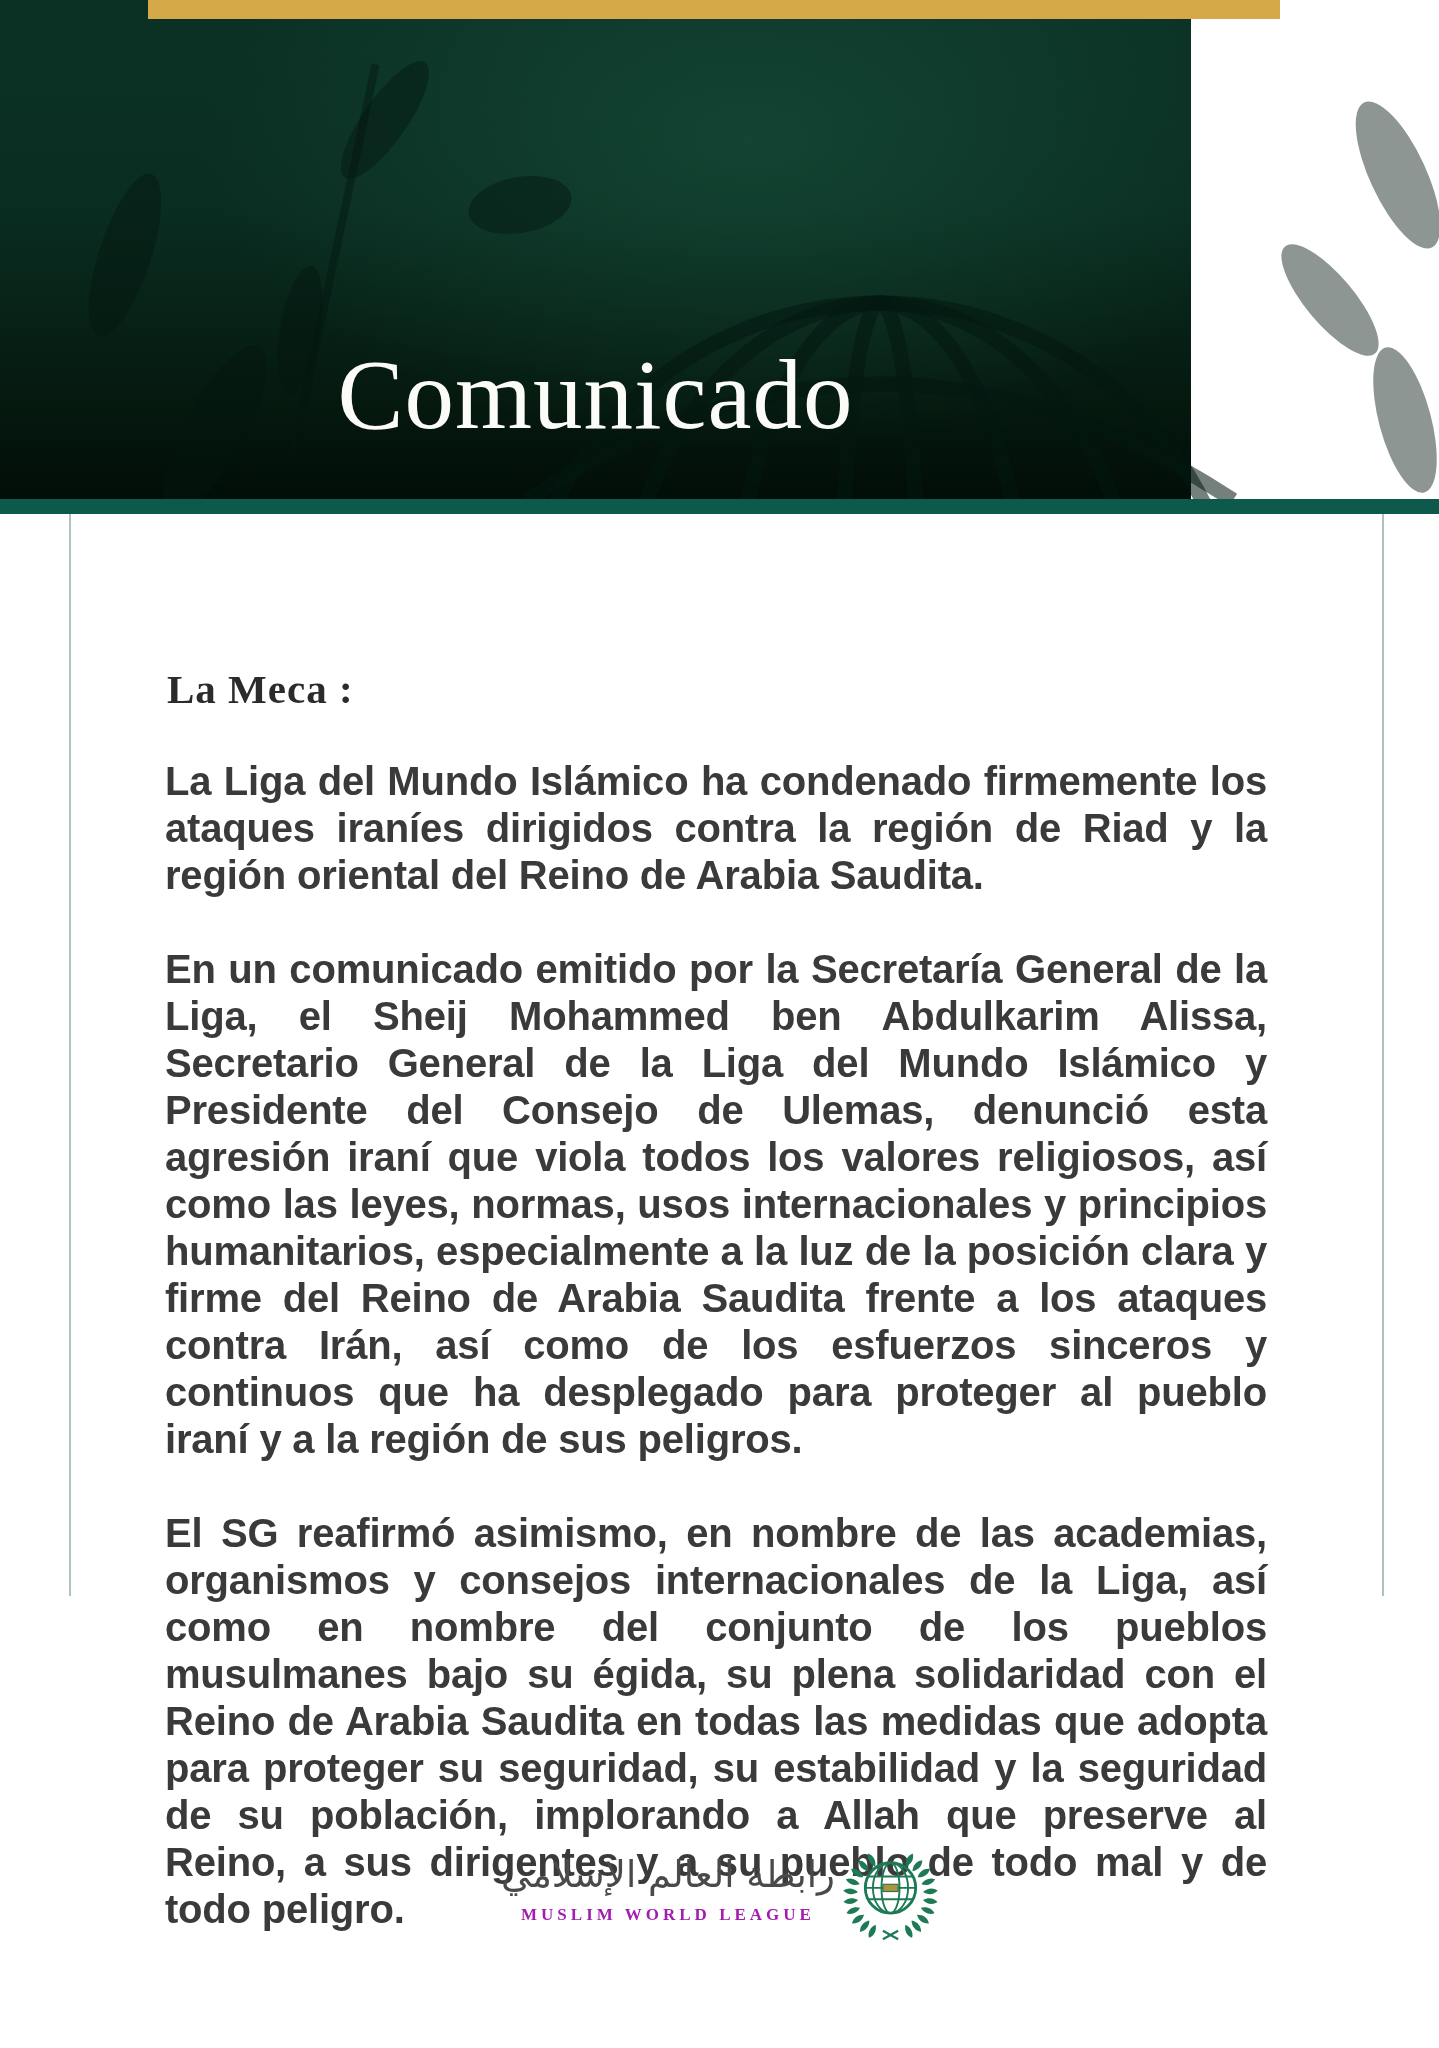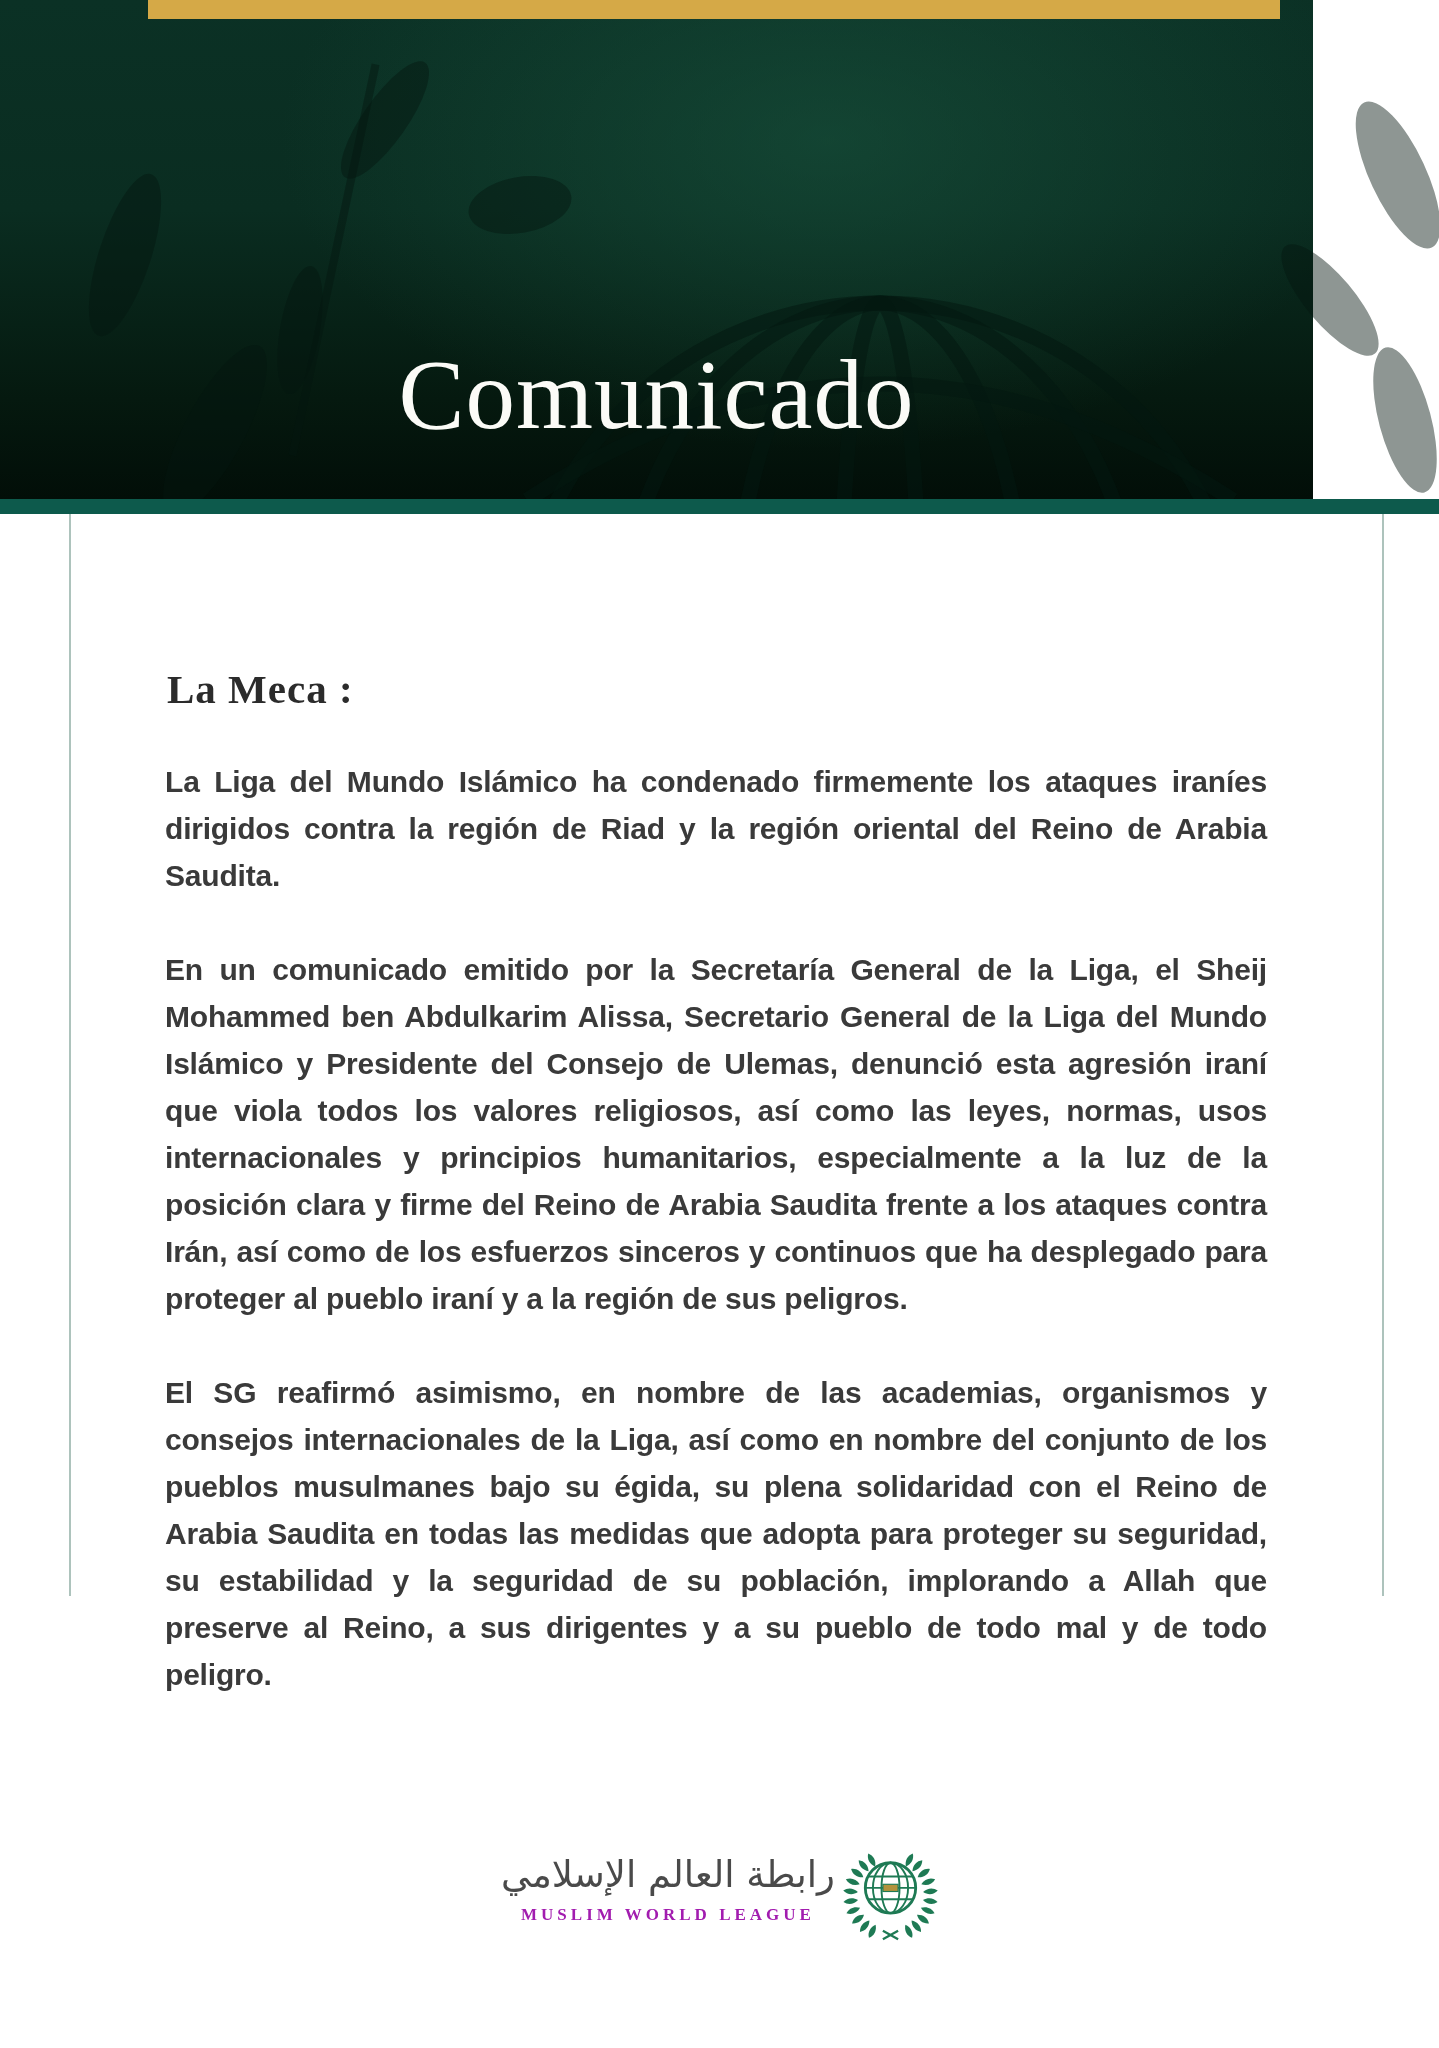--- a/index.html
+++ b/index.html
@@ -7,21 +7,21 @@
     position:relative;
     width:1439px;height:2048px;
     background:#ffffff;
     overflow:hidden;
     font-family:"Liberation Sans","DejaVu Sans",sans-serif;
     margin:0 auto;
   }
 
   
   .header{
-    position:absolute;left:0;top:0;width:1313px;height:499px;
+    position:absolute;left:0;top:0;width:1191px;height:499px;
     background:
       radial-gradient(ellipse 760px 430px at 63% 28%, rgba(26,86,64,.55), rgba(26,86,64,0) 72%),
       linear-gradient(180deg,#0b3125 0%,#0a2d21 42%,#05190f 80%,#020e08 100%);
   }
   .header .wm{position:absolute;left:0;top:0;}
   .gold-bar{
     position:absolute;left:148px;top:0;width:1132px;height:19px;
     background:#d5a947;
   }
   .page-title{
@@ -44,21 +44,21 @@
 
   .content{position:absolute;left:165px;top:0;width:1102px;}
   .section-heading{
     margin:152px 0 45px 2px;
     font-family:"Liberation Serif","DejaVu Serif",serif;
     font-weight:700;font-size:41px;line-height:47px;
     color:#2b2b2b;letter-spacing:1px;
   }
   .body-par{
     margin:0 0 47px 0;
-    font-size:30px;line-height:47px;font-weight:600;
+    font-size:40px;line-height:47px;font-weight:600;
     color:#3a3a3a;text-align:justify;letter-spacing:-0.2px;
   }
 
   
   .footer-logo{
     position:absolute;left:0;top:1336px;width:100%;
     display:flex;justify-content:center;align-items:flex-start;gap:8px;
   }
   .logo-text{text-align:center;}
   .logo-arabic{

